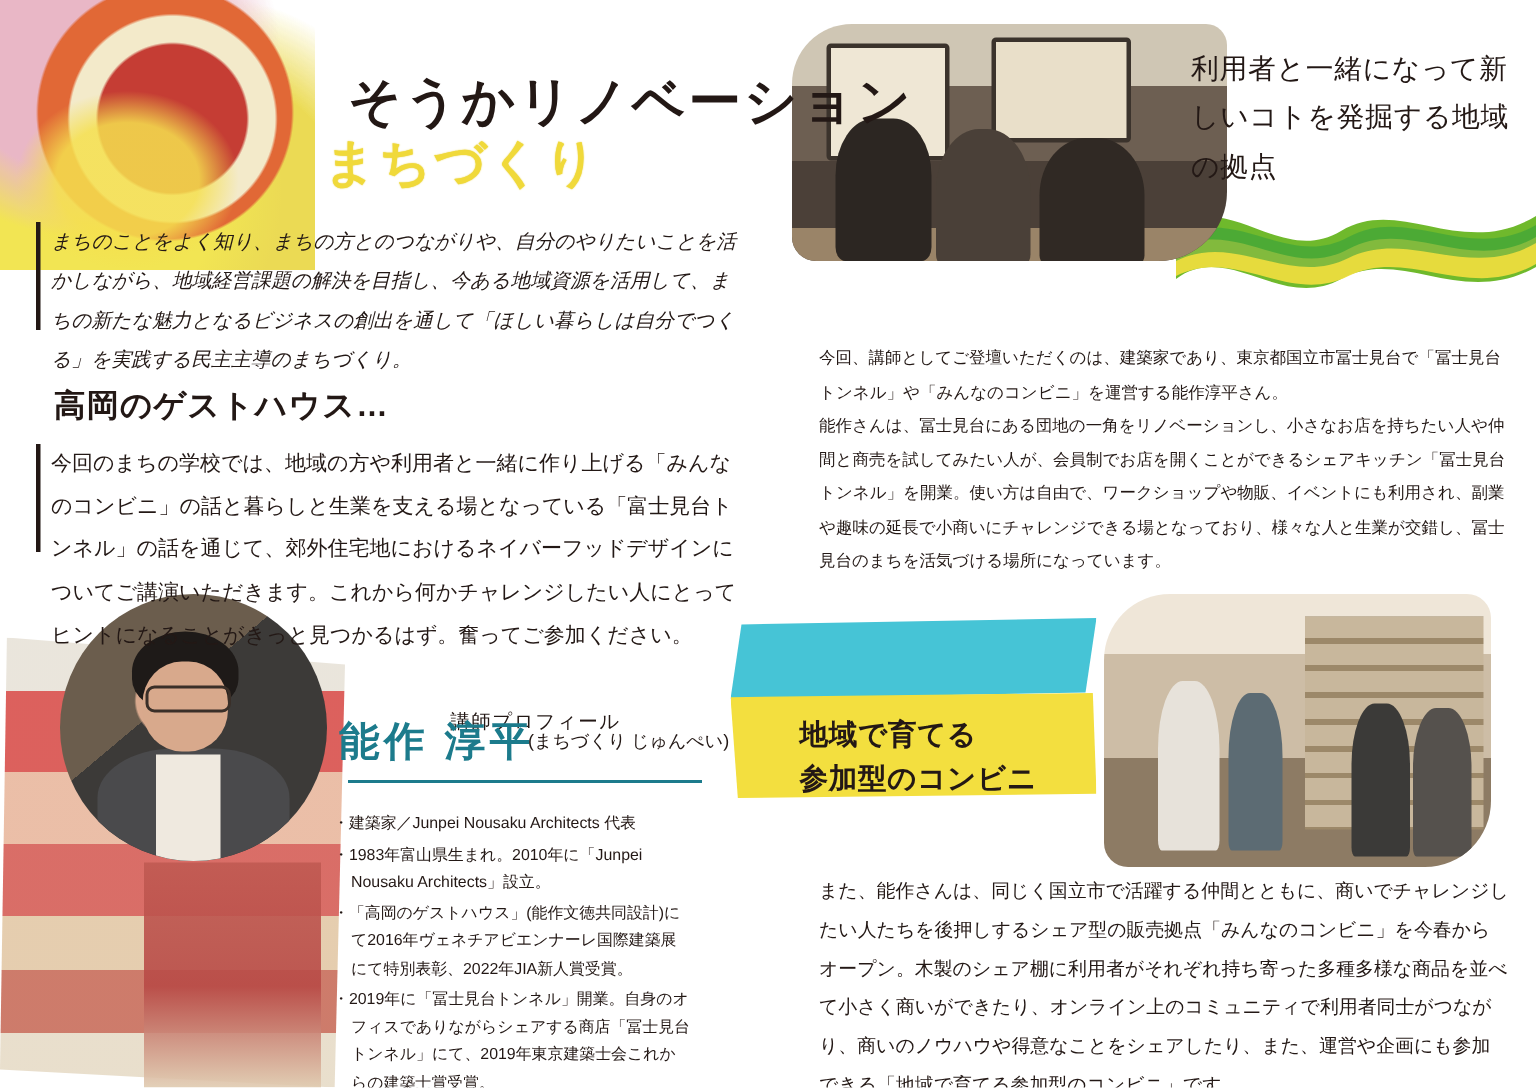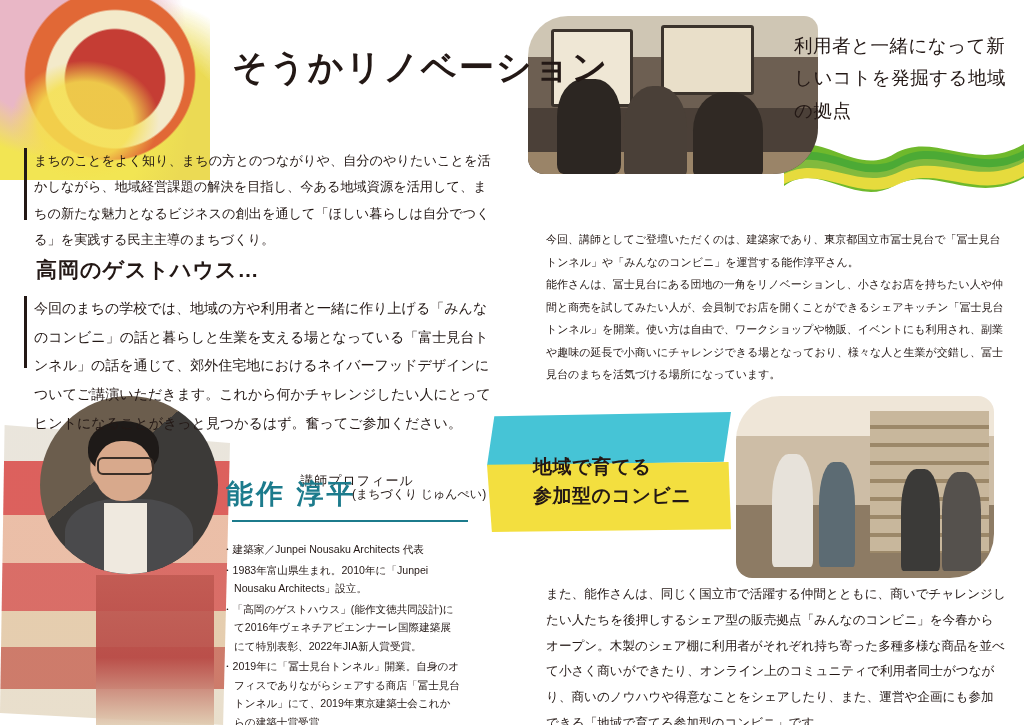--- a/index.html
+++ b/index.html
@@ -99,21 +99,21 @@
     left:487px;top:412px;width:244px;height:54px;
     background:#46c4d6;
     clip-path:polygon(3% 8%,100% 0,97% 92%,0 100%);
   }
   .banner-yl{
     left:487px;top:462px;width:244px;height:70px;
     background:#f3df3f;
     clip-path:polygon(0 4%,99% 0,100% 96%,2% 100%);
   }
   .banner-text{
-    position:absolute;left:533px;top:452px;width:210px;
+    position:absolute;left:533px;top:476px;width:210px;
     font-size:19px;line-height:1.55;font-weight:bold;color:#231815;
     letter-spacing:.5px;
   }
 
   
   .title-main{
     position:absolute;left:232px;top:44px;
     font-size:35px;font-weight:bold;letter-spacing:2px;color:#231815;
   }
   .title-sub{
@@ -215,23 +215,24 @@
       <div class="pp3"></div>
       <div class="pp4"></div>
   </div>
 
   <div class="art banner-cy"></div>
   <div class="art banner-yl"></div>
   <div class="banner-text" style="white-space:pre-line">地域で育てる
 参加型のコンビニ</div>
 
   <div class="title-main">そうかリノベーション</div>
+  <div class="title-sub">まちづくり</div>
 
   <div class="leftbar" style="left:24px;top:148px;height:72px;"></div>
-  <div class="lead" style="padding-left:10px;box-sizing:border-box;">まちのことをよく知り、まちの方とのつながりや、自分のやりたいことを活かしながら、地域経営課題の解決を目指し、今ある地域資源を活用して、まちの新たな魅力となるビジネスの創出を通して「ほしい暮らしは自分でつくる」を実践する民主主導のまちづくり。</div>
+  <div class="lead" style="padding-left:10px;box-sizing:border-box;font-style:italic;">まちのことをよく知り、まちの方とのつながりや、自分のやりたいことを活かしながら、地域経営課題の解決を目指し、今ある地域資源を活用して、まちの新たな魅力となるビジネスの創出を通して「ほしい暮らしは自分でつくる」を実践する民主主導のまちづくり。</div>
 
   <div class="sec-head">高岡のゲストハウス…</div>
   <div class="leftbar" style="left:24px;top:296px;height:72px;"></div>
   <div class="sec-body" style="padding-left:10px;box-sizing:border-box;">今回のまちの学校では、地域の方や利用者と一緒に作り上げる「みんなのコンビニ」の話と暮らしと生業を支える場となっている「富士見台トンネル」の話を通じて、郊外住宅地におけるネイバーフッドデザインについてご講演いただきます。これから何かチャレンジしたい人にとってヒントになることがきっと見つかるはず。奮ってご参加ください。</div>
 
   <div class="rt-head">利用者と一緒になって新しいコトを発掘する地域 の拠点</div>
   <div class="rt-body" style="white-space:pre-line">今回、講師としてご登壇いただくのは、建築家であり、東京都国立市冨士見台で「冨士見台トンネル」や「みんなのコンビニ」を運営する能作淳平さん。
 能作さんは、冨士見台にある団地の一角をリノベーションし、小さなお店を持ちたい人や仲間と商売を試してみたい人が、会員制でお店を開くことができるシェアキッチン「冨士見台トンネル」を開業。使い方は自由で、ワークショップや物販、イベントにも利用され、副業や趣味の延長で小商いにチャレンジできる場となっており、様々な人と生業が交錯し、冨士見台のまちを活気づける場所になっています。</div>
 
   <div class="prof-label">講師プロフィール</div>

